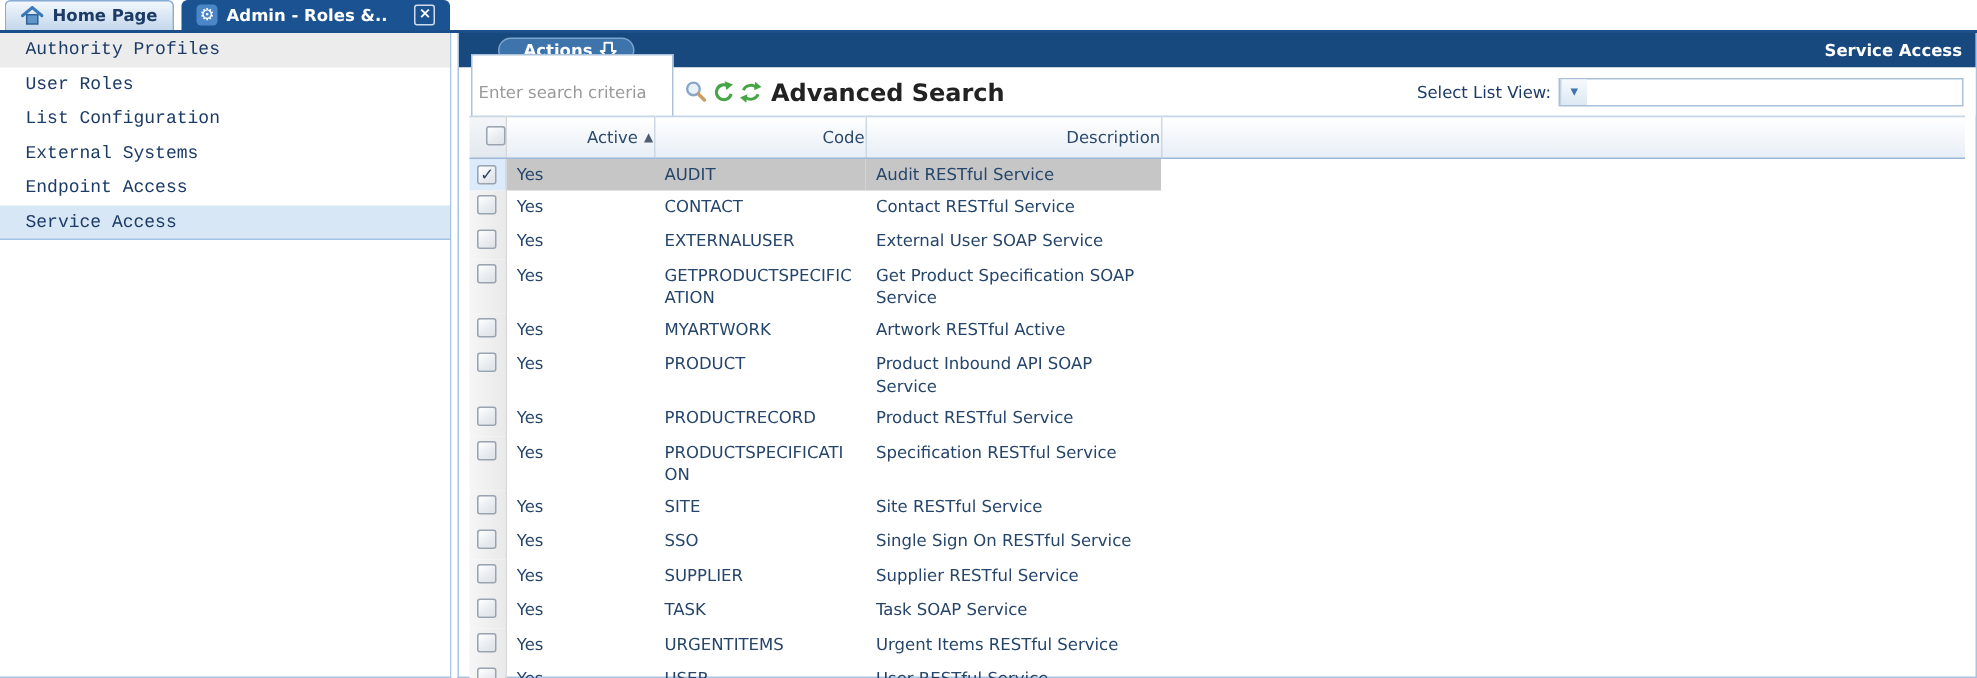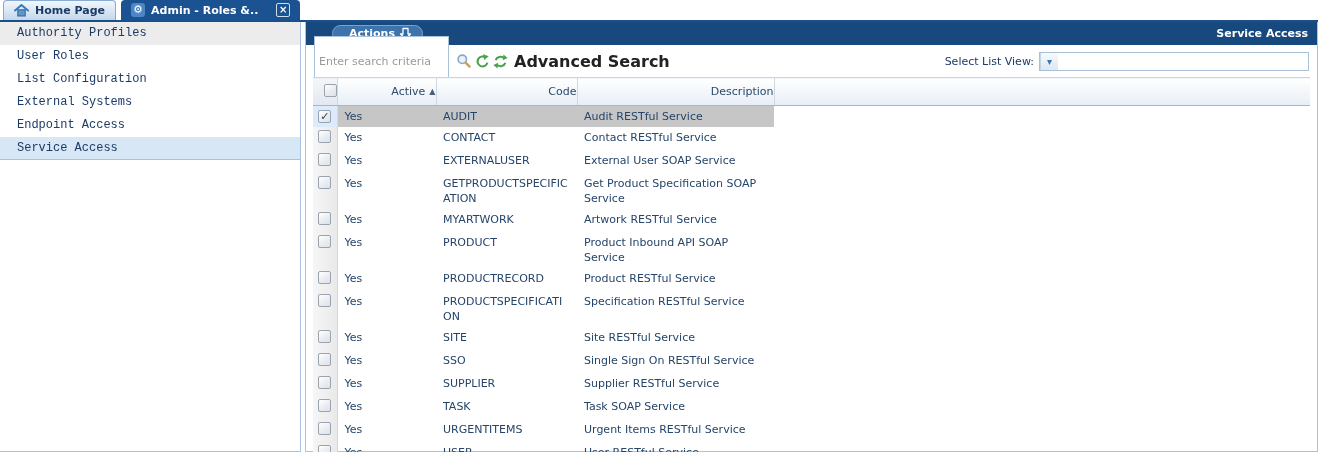--- a/index.html
+++ b/index.html
@@ -218,21 +218,21 @@
     <td class="col-code">GETPRODUCTSPECIFICATION</td>
     <td class="col-desc">Get Product Specification SOAP Service</td>
     <td class="col-fill"></td>
   </tr>
             <tr>
     <td class="cb-cell">
       <span class="cb"></span>
     </td>
     <td class="col-active">Yes</td>
     <td class="col-code">MYARTWORK</td>
-    <td class="col-desc">Artwork RESTful Service</td>
+    <td class="col-desc">Artwork RESTful Active</td>
     <td class="col-fill"></td>
   </tr>
             <tr>
     <td class="cb-cell">
       <span class="cb"></span>
     </td>
     <td class="col-active">Yes</td>
     <td class="col-code">PRODUCT</td>
     <td class="col-desc">Product Inbound API SOAP Service</td>
     <td class="col-fill"></td>

